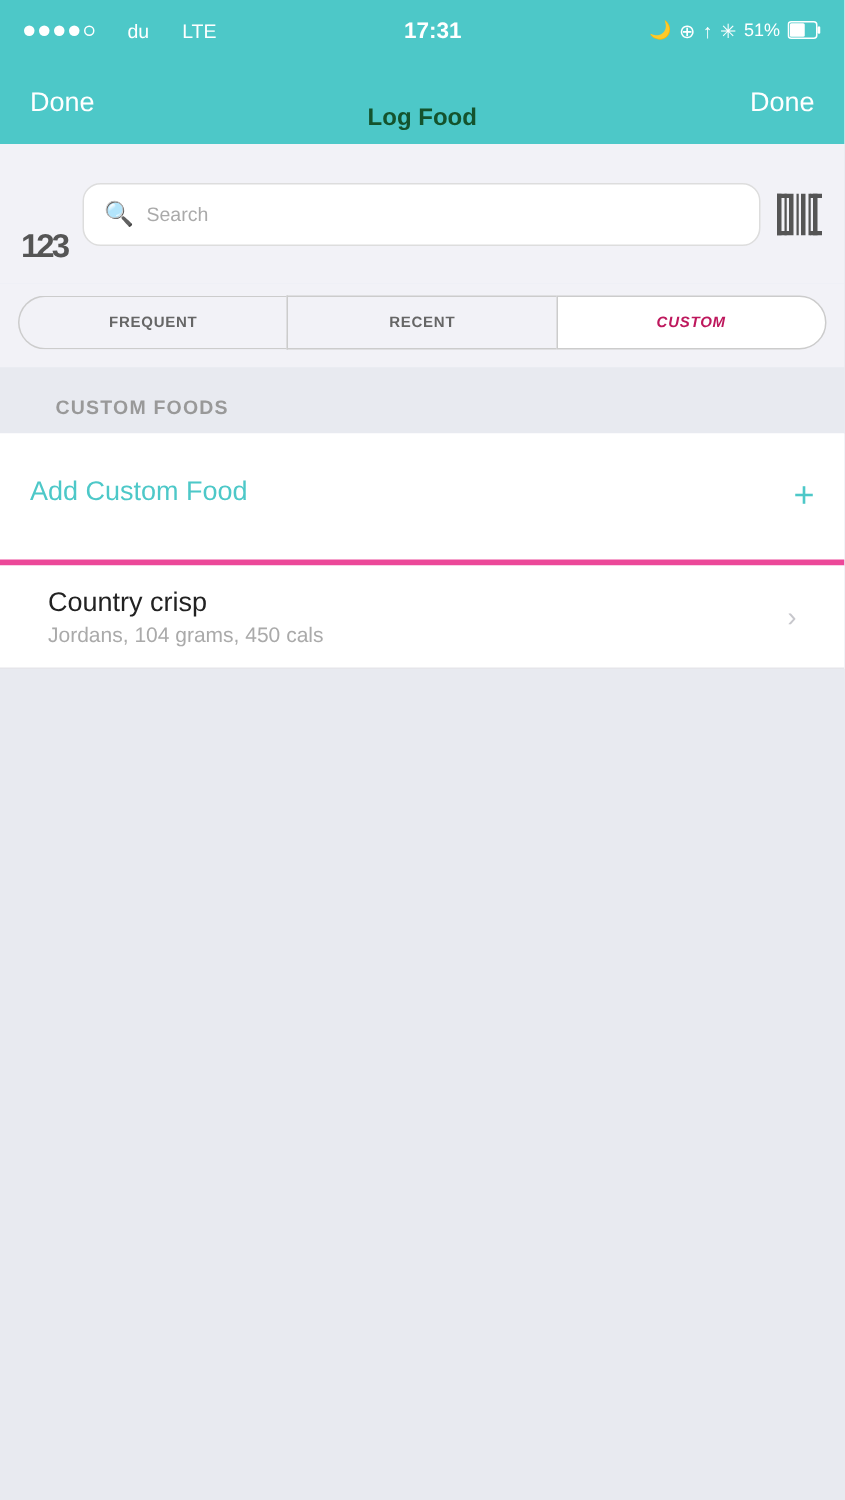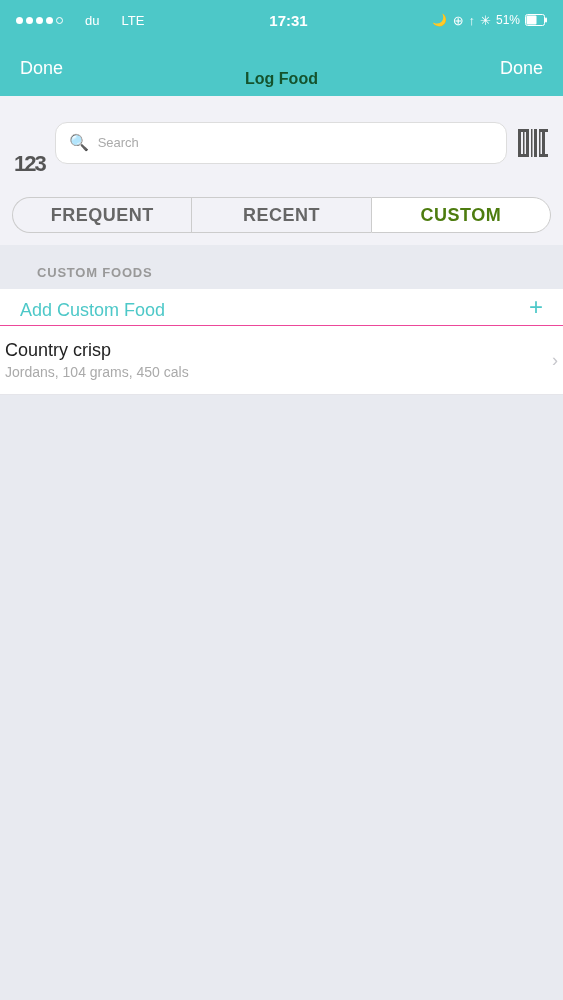--- a/index.html
+++ b/index.html
@@ -117,40 +117,41 @@
       padding: 8px 12px 12px;
       display: flex;
       gap: 0;
     }
     .seg-btn {
       flex: 1;
       height: 36px;
       display: flex;
       align-items: center;
       justify-content: center;
-      font-size: 18px;
+      font-size: 10px;
       font-weight: 600;
       letter-spacing: 0.5px;
       border: 1.5px solid #ccc;
       background: transparent;
       color: #666;
       cursor: pointer;
     }
     .seg-btn:first-child {
       border-radius: 20px 0 0 20px;
       border-right: none;
     }
     .seg-btn:nth-child(2) {
       border-right: none;
     }
     .seg-btn:last-child {
       border-radius: 0 20px 20px 0;
       background: white;
-      color: #4d7c0f;
+      color: #be185d;
       border: 1.5px solid #ccc;
+      font-style: italic;
     }
 
     
     .section-bg {
       background: #e8eaf0;
       padding: 18px 37px 8px;
     }
     .section-label {
       font-size: 13px;
       font-weight: 600;
@@ -160,44 +161,44 @@
     }
 
     
     .list-container {
       background: white;
     }
 
     
     .add-custom-row {
       display: flex;
-      align-items: flex-end;
+      align-items: flex-start;
       justify-content: space-between;
-      padding: 4px 20px;
-      border-bottom: 1px solid #ec4899;
+      padding: 28px 20px;
+      border-bottom: 4px solid #ec4899;
       background: white;
       cursor: pointer;
     }
     .add-custom-label {
       font-size: 18px;
       color: #4dc8c8;
       font-weight: 400;
     }
     .plus-icon {
       font-size: 24px;
       color: #4dc8c8;
       font-weight: 300;
     }
 
     
     .food-item-row {
       display: flex;
       align-items: center;
       justify-content: space-between;
-      padding: 14px 5px;
+      padding: 14px 32px;
       background: white;
       border-bottom: 1px solid #e5e5ea;
       cursor: pointer;
     }
     .food-info { flex: 1; }
     .food-name {
       font-size: 18px;
       color: #222;
       font-weight: 400;
       margin-bottom: 3px;

